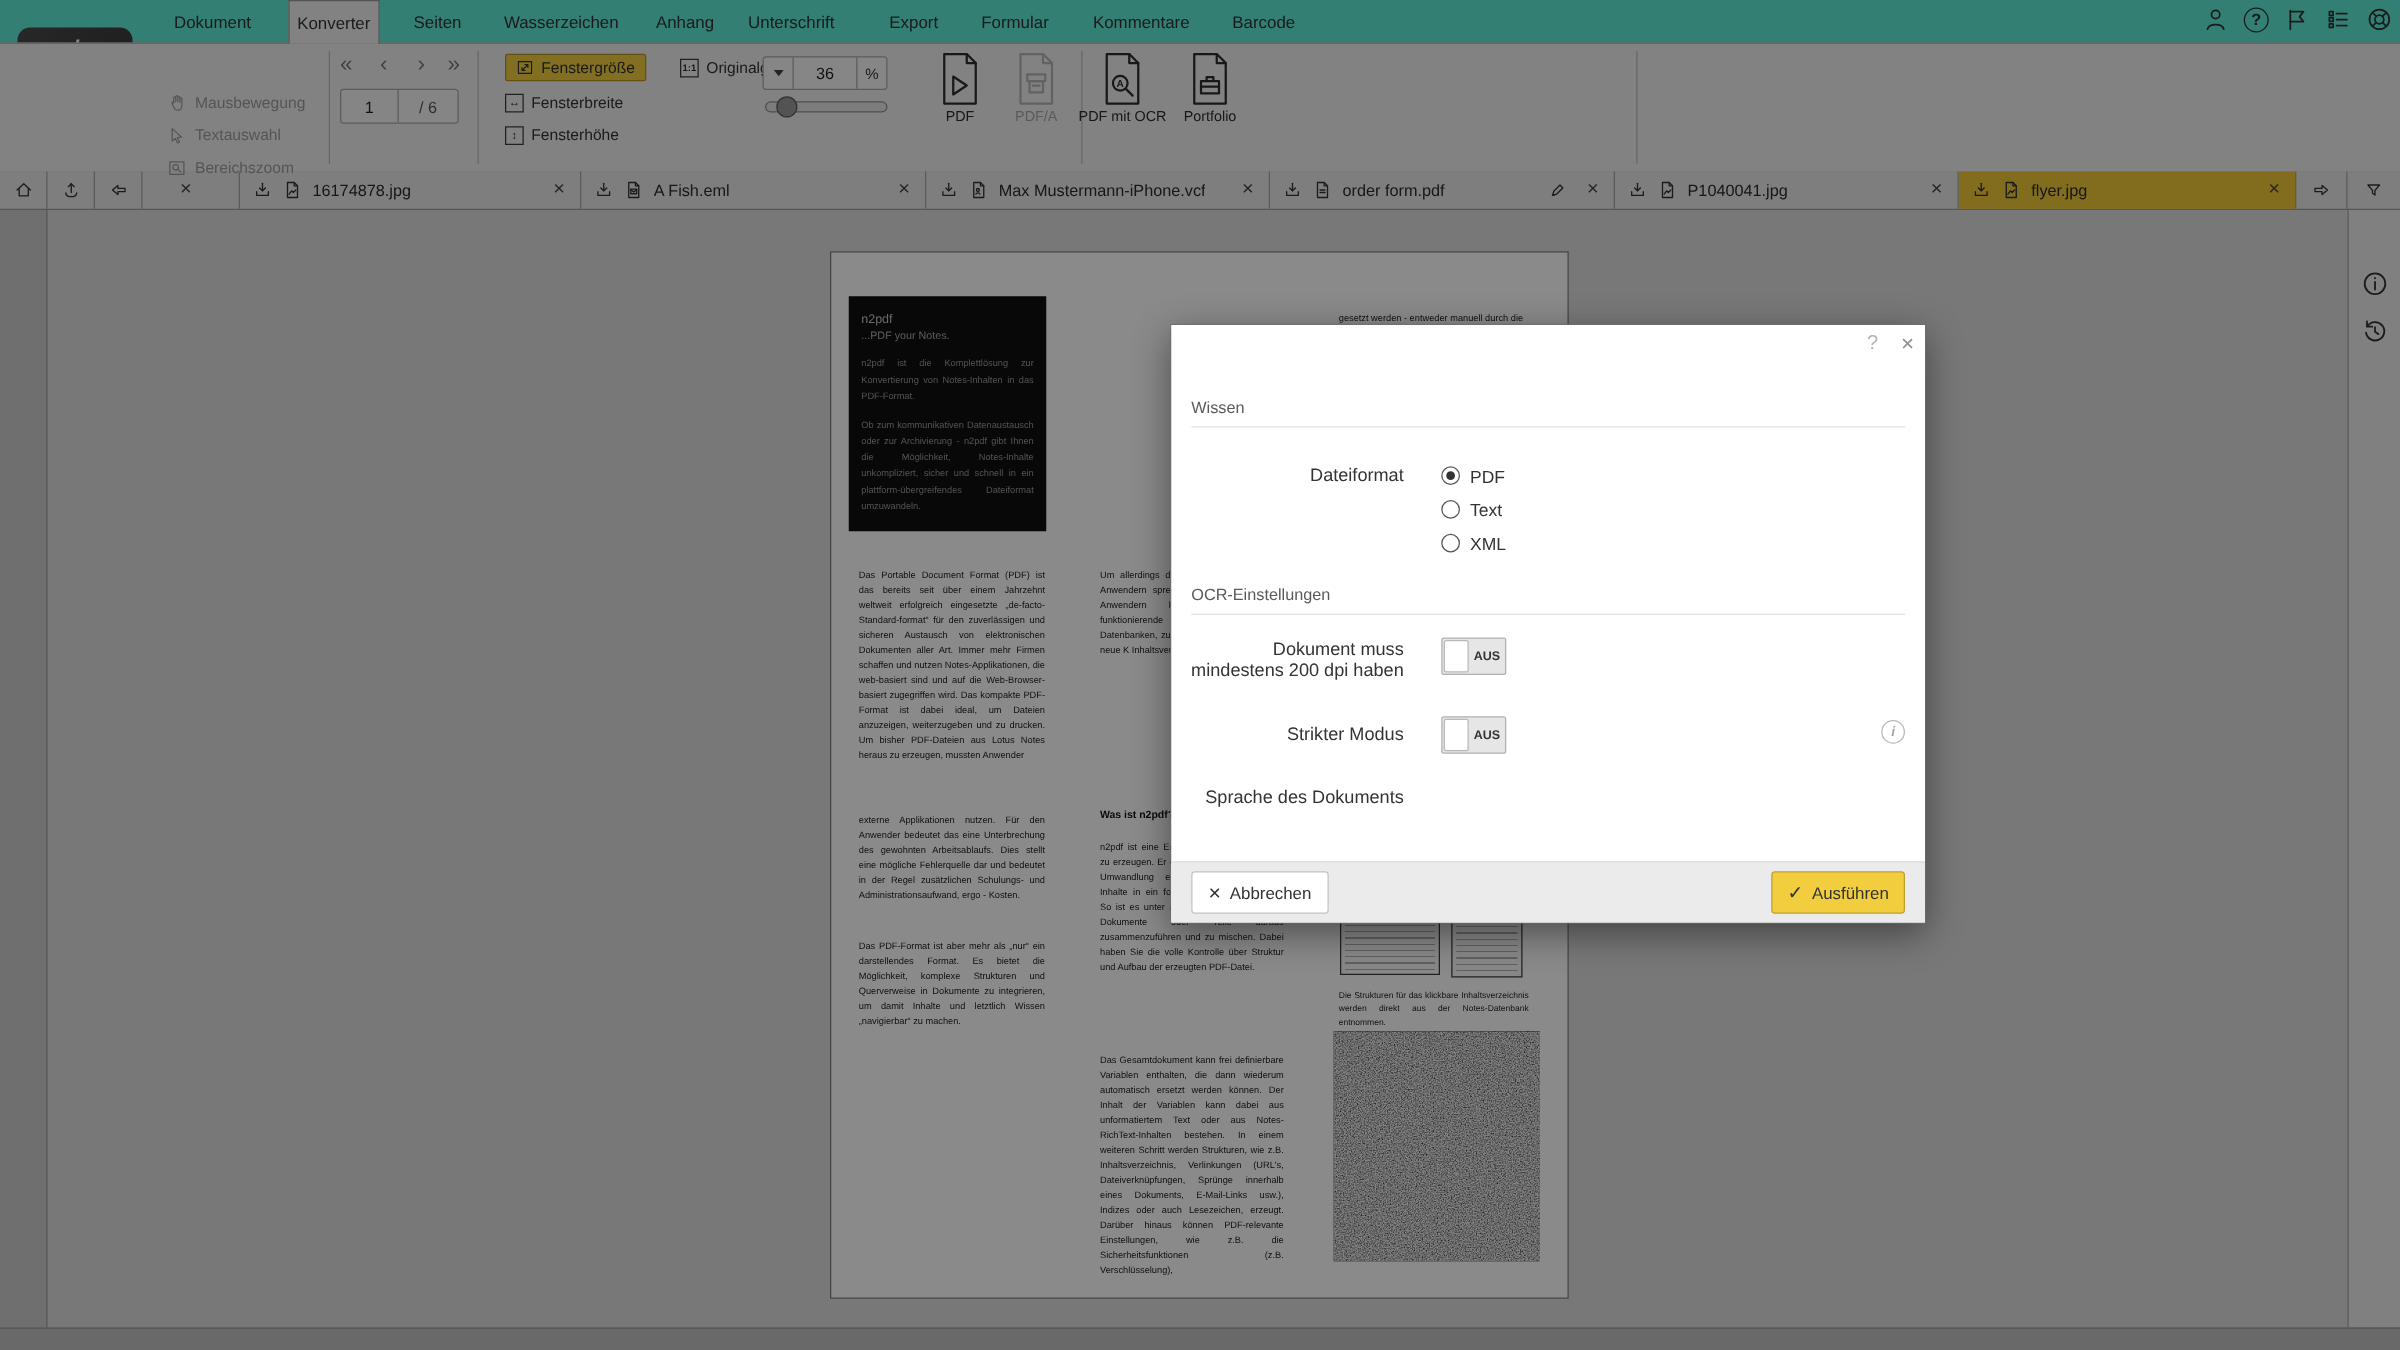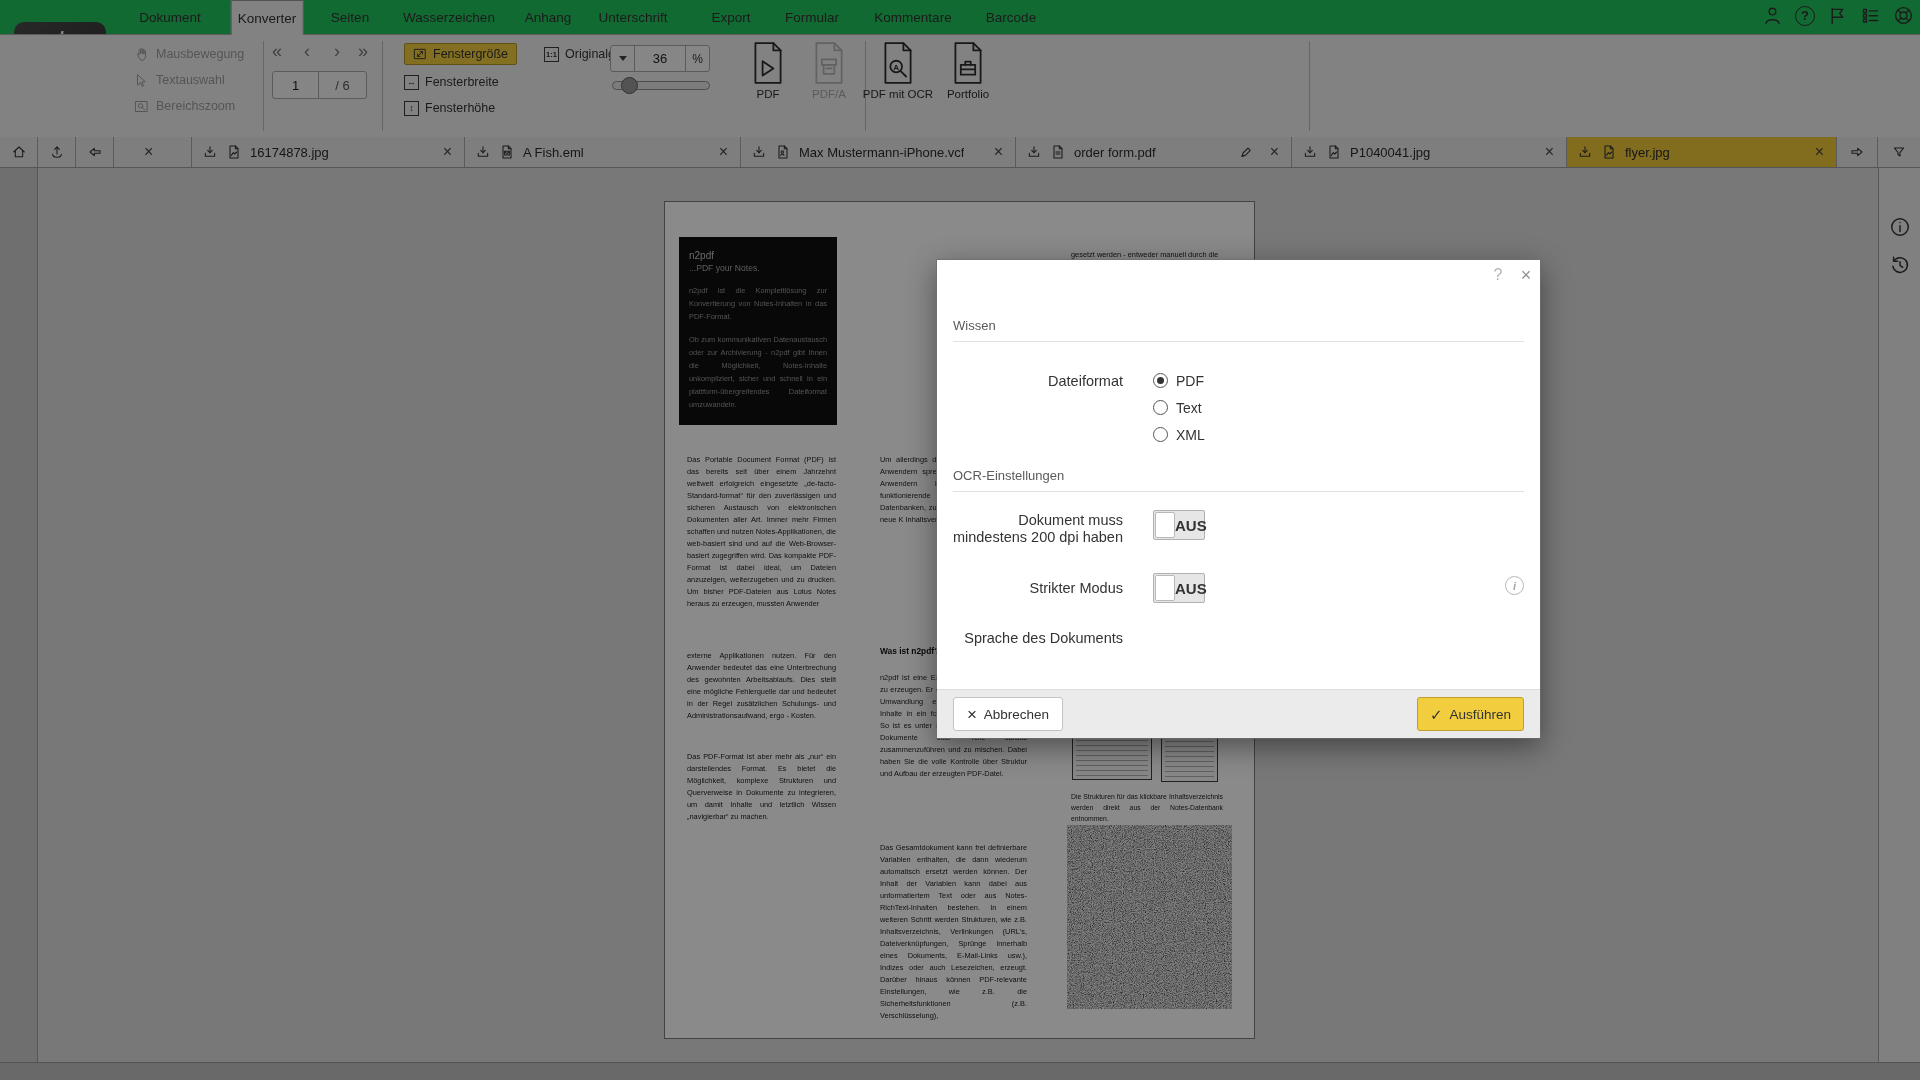--- a/index.html
+++ b/index.html
@@ -1,36 +1,36 @@
 <!DOCTYPE html>
 <html><head>
 <meta charset="utf-8">
 <style>
   html,body{margin:0;padding:0;background:#555;}
   *{box-sizing:border-box;font-family:"Liberation Sans","DejaVu Sans",sans-serif;}
   #screen{position:relative;width:1920px;height:1080px;overflow:hidden;background:#dedede;}
 
   
-  #chrome-top{position:absolute;left:0;top:0;width:1920px;height:137px;background:#22c55e;border-bottom:1px solid #a2a2a2;}
+  #chrome-top{position:absolute;left:0;top:0;width:1920px;height:137px;background:#5eead4;border-bottom:1px solid #a2a2a2;}
   #logo{position:absolute;left:14px;top:22px;width:92px;height:74px;background:linear-gradient(145deg,#4a4a4a,#2e2e2e);border-radius:10px;color:#f5f5f5;padding:6px 10px;line-height:1;}
   .lg-web{font-style:italic;font-size:26px;display:block;}
   .lg-pdf{font-style:italic;font-weight:bold;font-size:34px;display:block;margin-top:2px;position:relative;padding-left:12px;}
   .lg-tri{position:absolute;left:-2px;top:10px;width:0;height:0;border-left:10px solid #e7b90f;border-top:7px solid transparent;border-bottom:7px solid transparent;}
   #version{position:absolute;left:12px;top:102px;font-size:12.5px;color:#555;}
 
   #menubar{position:absolute;left:0;top:0;width:100%;height:34px;}
   .menu-item{position:absolute;top:0;height:34px;display:flex;align-items:center;transform:translateX(-50%);font-size:13.5px;color:#333;padding:0 6px;cursor:default;}
   .menu-item.active{background:#f1f1f1;border:1px solid #9a9a9a;border-bottom:none;z-index:3;height:35px;}
   #winicons{position:absolute;left:1762px;top:5px;display:flex;gap:12px;align-items:center;}
   #winicons .wic{width:21px;height:21px;display:block;}
   .circ-q{width:20px;height:20px;border:1.7px solid #2f2f2f;border-radius:50%;color:#2f2f2f;font-size:13px;font-weight:bold;display:flex;align-items:center;justify-content:center;}
 
   #ribbon{position:absolute;left:0;top:34px;width:100%;height:103px;background:#f1f1f1;border-top:1px solid #a8a8a8;z-index:1;}
   .vsep{position:absolute;top:6px;height:90px;width:1px;background:#bdbdbd;}
-  .tool{position:absolute;left:134px;display:flex;gap:7px;align-items:center;color:#9d9d9d;font-size:12.5px;height:18px;}
+  .tool{position:absolute;left:134px;display:flex;gap:7px;align-items:center;color:#9d9d9d;font-size:12.5px;height:18px;margin-top:28px;}
   .tool .ticon{width:15px;height:15px;}
   .navglyph{position:absolute;top:6px;font-size:18px;color:#787878;width:22px;text-align:center;}
   #pagebox{position:absolute;left:272px;top:36px;width:95px;height:28px;display:flex;border:1px solid #a9a9a9;border-radius:3px;background:#f6f6f6;}
   #pagebox .cell1{width:46px;border-right:1px solid #a9a9a9;display:flex;align-items:center;justify-content:center;font-size:13px;color:#222;}
   #pagebox .cell2{flex:1;display:flex;align-items:center;justify-content:center;font-size:13px;color:#555;}
   .fitrow{position:absolute;display:flex;align-items:center;gap:6px;height:22px;font-size:12.5px;color:#333;}
   #fit-window{left:404px;top:8px;background:#f0cd3f;border:1px solid #b49728;padding:0 8px;border-radius:2px;}
   #fit-orig{left:510px;top:8px;}
   #fit-width{left:404px;top:36px;}
   #fit-height{left:404px;top:62px;}
@@ -95,21 +95,21 @@
   #dlg-close{position:absolute;left:579px;top:5px;width:20px;height:20px;font-size:18px;color:#8f8f8f;text-align:center;}
   .dlg-section{position:absolute;left:16px;font-size:13px;color:#5a5a5a;}
   .dlg-hr{position:absolute;left:16px;right:16px;border-top:1px solid #e1e1e1;}
   .dlg-label{position:absolute;left:0;width:186px;text-align:right;font-size:14.5px;color:#333;line-height:17px;}
   .radio-row{position:absolute;left:216px;display:flex;align-items:center;gap:8px;height:17px;}
   .radio{width:15px;height:15px;border:1px solid #555;border-radius:50%;background:#fff;position:relative;flex:none;}
   .radio.checked::after{content:"";position:absolute;inset:3px;border-radius:50%;background:#333;}
   .radio-row .rlabel{font-size:14px;color:#333;}
   .toggle{position:absolute;left:216px;width:52px;height:30px;border:1px solid #b0b0b0;background:#e6e6e6;border-radius:2px;display:flex;align-items:center;}
   .toggle .knob{width:20px;height:26px;margin-left:1px;background:#fff;border:1px solid #b9b9b9;border-radius:2px;flex:none;}
-  .toggle .state{flex:1;text-align:center;font-size:15px;font-weight:bold;color:#333;}
+  .toggle .state{flex:1;text-align:center;font-size:10px;font-weight:bold;color:#333;}
   #dlg-info{position:absolute;left:568px;top:316px;width:19px;height:19px;border:1.5px solid #b8b8b8;border-radius:50%;color:#a5a5a5;font-size:11px;font-style:italic;font-weight:bold;display:flex;align-items:center;justify-content:center;}
   #dlg-select{position:absolute;left:216px;top:359px;width:371px;height:34px;border:1px solid #a5a5a5;background:#fff;display:flex;align-items:center;}
   #dlg-select .sval{font-size:14px;color:#222;margin-left:10px;}
   #dlg-select .sarrow{position:absolute;right:0;top:0;width:35px;height:100%;border-left:1px solid #a5a5a5;display:flex;align-items:center;justify-content:center;}
   #dlg-footer{position:absolute;left:0;top:429px;width:100%;height:49px;background:#ebebeb;border-top:1px solid #dcdcdc;}
   #btn-cancel{position:absolute;left:16px;top:437px;width:110px;height:34px;background:#fff;border:1px solid #c3c3c3;border-radius:3px;display:flex;align-items:center;justify-content:center;gap:7px;font-size:13.5px;color:#333;}
   #btn-cancel .bx{font-size:17px;color:#333;line-height:1;}
   #btn-run{position:absolute;left:480px;top:437px;width:107px;height:34px;background:#f2cd3e;border:1px solid #c0a02c;border-radius:3px;display:flex;align-items:center;justify-content:center;gap:7px;font-size:13.5px;color:#333;}
   #btn-run .bc{font-size:15px;color:#333;line-height:1;}
 </style>

